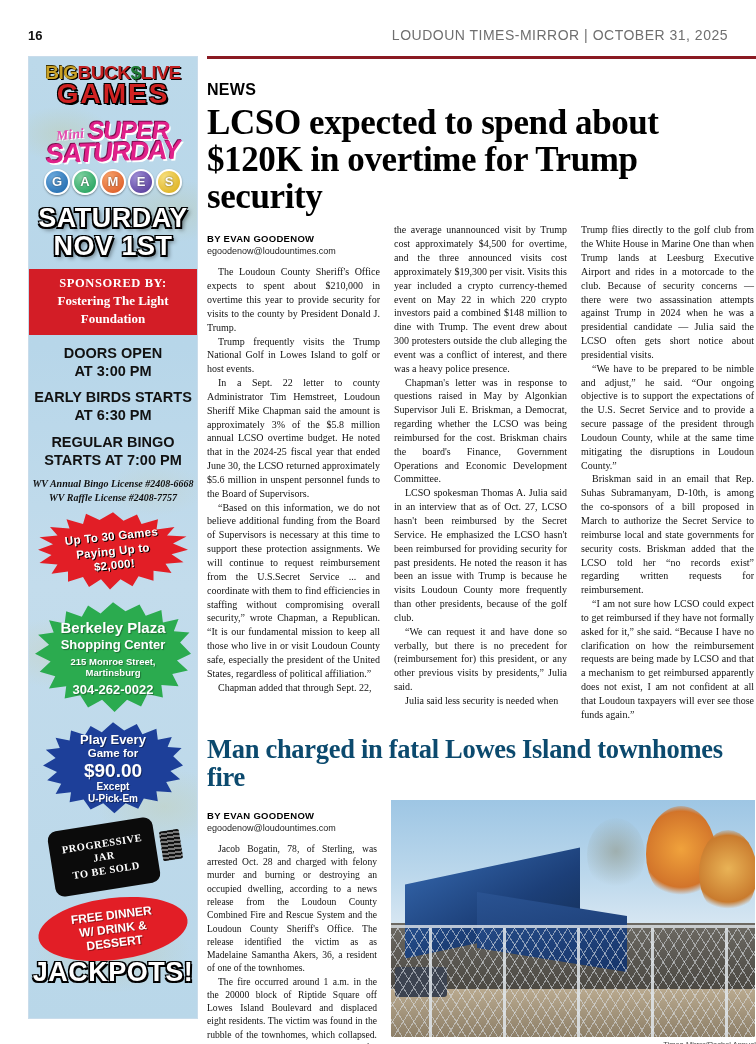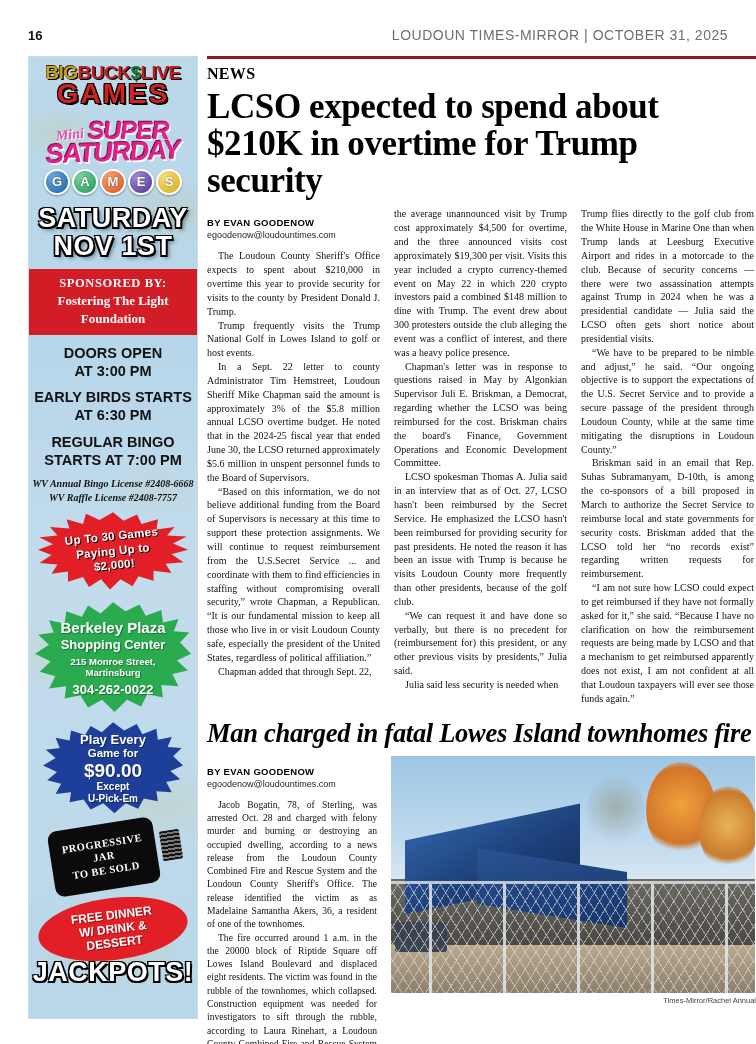--- a/index.html
+++ b/index.html
@@ -259,32 +259,32 @@
     font-size:27px; letter-spacing:0.5px; color:#fff; line-height:1;
     text-shadow:2px 2px 0 #000, -1.5px -1.5px 0 #000, 1.5px -1.5px 0 #000, -1.5px 1.5px 0 #000;
   }
 
   
   .edit {
     position:absolute; left:207px; top:56px; width:549px;
   }
   .rule-top { height:3px; background:#8a1a22; width:100%; }
   .kicker {
-    font-family:Liberation Serif, serif; font-weight:bold;
-    font-size:16px; letter-spacing:0.3px; margin-top:6px; color:#000;
+    font-family:Liberation Sans, sans-serif; font-weight:bold;
+    font-size:16px; letter-spacing:0.3px; margin-top:22px; color:#000;
   }
   h1.hed {
     font-family:"Liberation Serif", serif; font-weight:bold;
     font-size:35px; line-height:1.06; letter-spacing:-0.4px;
     margin:5px 0 0; color:#000;
   }
   h2.hed2 {
     font-family:"Liberation Serif", serif; font-weight:bold;
     font-size:26.5px; line-height:1.06; letter-spacing:-0.3px;
-    margin:0; color:#000000;font-style:italic;
+    margin:0; color:#0c4a6e;
   }
   .byline {
     font-family:"Liberation Sans", sans-serif; font-weight:bold;
     font-size:9.5px; letter-spacing:0.3px; color:#000; margin-top:10px;
   }
   .byemail {
     font-family:"Liberation Sans", sans-serif;
     font-size:9px; color:#222; margin-top:2px;
   }
 
@@ -479,21 +479,21 @@
 
     <div class="jackpots">JACKPOTS!</div>
 
   </div>
 </div>
 
 <div class="edit">
 
   <div class="rule-top"></div>
   <div class="kicker">NEWS</div>
-  <h1 class="hed">LCSO expected to spend about $210K in overtime for Trump security</h1>
+  <h1 class="hed">LCSO expected to spend about $120K in overtime for Trump security</h1>
 
   <div class="cols3">
     <div class="col">
       <div class="byline">BY EVAN GOODENOW</div>
       <div class="byemail" style="margin-bottom:9px">egoodenow@loudountimes.com</div>
       <p>The Loudoun County Sheriff's Office expects to spent about $210,000 in overtime this year to provide security for visits to the county by President Donald J. Trump.</p>
       <p>Trump frequently visits the Trump National Golf in Lowes Island to golf or host events.</p>
       <p>In a Sept. 22 letter to county Administrator Tim Hemstreet, Loudoun Sheriff Mike Chapman said the amount is approximately 3% of the $5.8 million annual LCSO overtime budget. He noted that in the 2024-25 fiscal year that ended June 30, the LCSO returned approximately $5.6 million in unspent personnel funds to the Board of Supervisors.</p>
       <p>“Based on this information, we do not believe additional funding from the Board of Supervisors is necessary at this time to support these protection assignments. We will continue to request reimbursement from the U.S.Secret Service ... and coordinate with them to find efficiencies in staffing without compromising overall security,” wrote Chapman, a Republican. “It is our fundamental mission to keep all those who live in or visit Loudoun County safe, especially the president of the United States, regardless of political affiliation.”</p>
       <p>Chapman added that through Sept. 22,</p>

